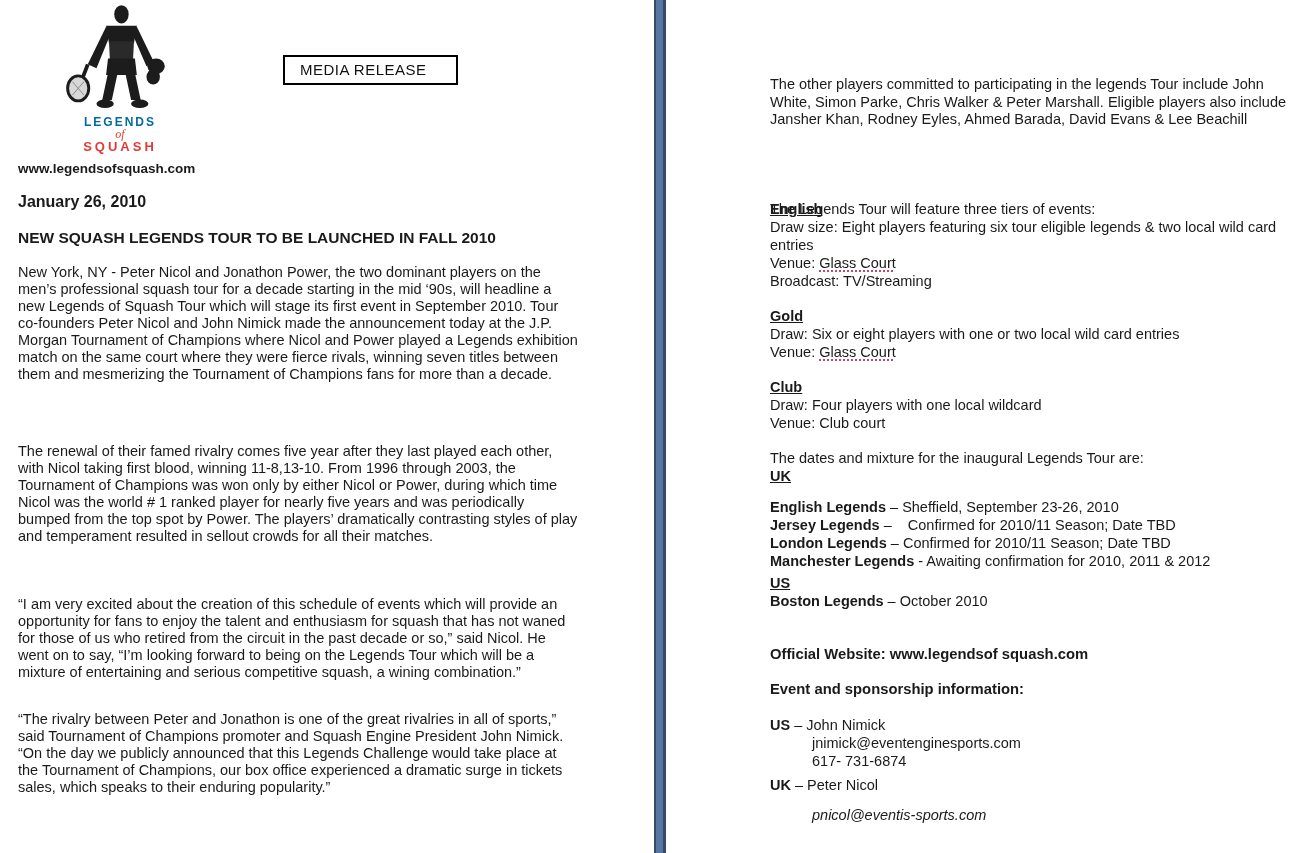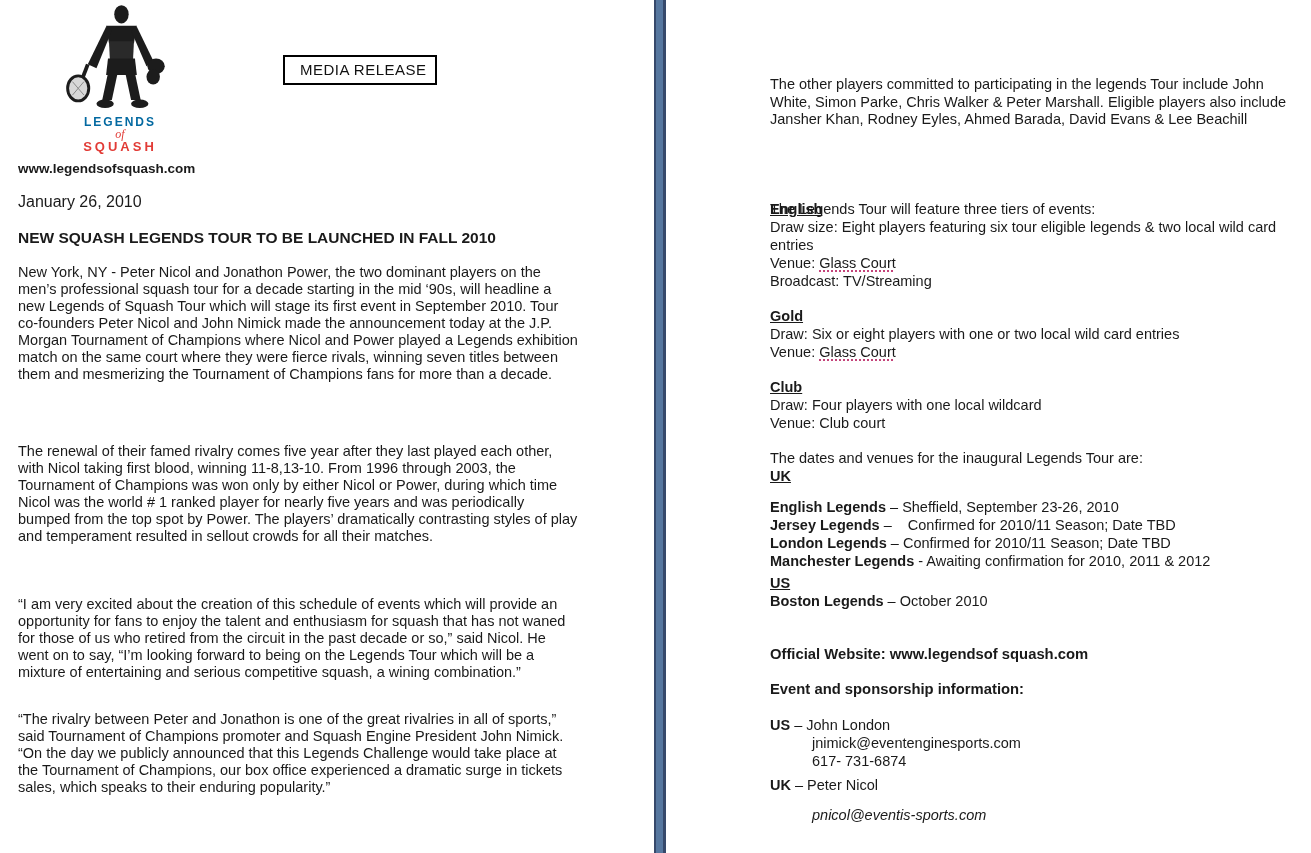--- a/index.html
+++ b/index.html
@@ -13,25 +13,25 @@
   .abs { position:absolute; }
 
   
   .logo { left:52px; top:4px; width:136px; text-align:center; }
   .logo svg { display:block; margin:0 auto; }
   .logo-legends { color:#0369a1; font-weight:bold; font-size:12px; letter-spacing:2px; line-height:12px; }
   .logo-of { color:#e23b36; font-family:"Liberation Serif","DejaVu Serif",serif;
     font-style:italic; font-size:12px; line-height:12px; }
   .logo-squash { color:#e23b36; font-weight:bold; font-size:13px; letter-spacing:3px; line-height:13px; }
 
-  .media-box { left:283px; top:55px; border:2px solid #000; padding:4px 8px 5px 15px;
+  .media-box { left:283px; top:55px; border:2px solid #000; padding:4px 29px 5px 15px;
     font-size:15px; color:#111; letter-spacing:0.5px; }
 
   .website  { left:18px; top:161px; font-size:13.5px; font-weight:bold; }
-  .date     { left:18px; top:193px; font-size:16px;  font-weight:normal; }
+  .date     { left:18px; top:193px; font-size:16px;  font-weight:bold; }
   .headline { left:18px; top:229px; font-size:15.5px; font-weight:bold; }
 
   .para { left:18px; width:560px; font-size:14.5px; line-height:17px; }
   .p1 { top:264px; } .p2 { top:443px; } .p3 { top:596px; } .p4 { top:711px; }
 
   
   .r { left:770px; width:532px; font-size:14.5px; line-height:18px; }
   .rp1 { top:76px; line-height:17.5px; }
   .rp2 { top:164px;margin-top:36px; }
   .tier-h { font-weight:bold; text-decoration:underline; font-size:14.5px; }
@@ -114,38 +114,38 @@
       <div>Draw: Six or eight players with one or two local wild card entries</div>
       <div><span>Venue: </span><span class="spell">Glass Court</span></div>
     </div>
 
     <div class="abs r th-club"><span class="tier-h">Club</span></div>
     <div class="abs r tl-club">
       <div>Draw: Four players with one local wildcard</div>
       <div>Venue: Club court</div>
     </div>
 
-    <div class="abs r dates-intro">The dates and venues for the inaugural Legends Tour are:</div>
+    <div class="abs r dates-intro">The dates and mixture for the inaugural Legends Tour are:</div>
     <div class="abs r uk-h"><span class="geo-h">UK</span></div>
     <div class="abs r uk-ev">
       <div class="ev"><b>English Legends</b><span> – Sheffield, September 23-26, 2010</span></div>
       <div class="ev"><b>Jersey Legends</b><span> –    Confirmed for 2010/11 Season; Date TBD</span></div>
       <div class="ev"><b>London Legends</b><span> – Confirmed for 2010/11 Season; Date TBD</span></div>
       <div class="ev"><b>Manchester Legends</b><span> - Awaiting confirmation for 2010, 2011 &amp; 2012</span></div>
     </div>
 
     <div class="abs r us-h"><span class="geo-h">US</span></div>
     <div class="abs r us-ev">
       <div class="ev"><b>Boston Legends</b><span> – October 2010</span></div>
     </div>
 
     <div class="abs r official">Official Website: www.legendsof squash.com</div>
     <div class="abs r sponsor">Event and sponsorship information:</div>
 
-    <div class="abs r c-us ev"><b>US</b><span> – John London</span></div>
+    <div class="abs r c-us ev"><b>US</b><span> – John Nimick</span></div>
     <div class="abs r c-us-mail c-ind">jnimick@eventenginesports.com</div>
     <div class="abs r c-us-tel c-ind prewrap">617- 731-6874</div>
 
     <div class="abs r c-uk ev"><b>UK</b><span> – Peter Nicol</span></div>
     <div class="abs r c-uk-mail c-ind">pnicol@eventis-sports.com</div>
   </div>
 
 </div>
 
 </body></html>

